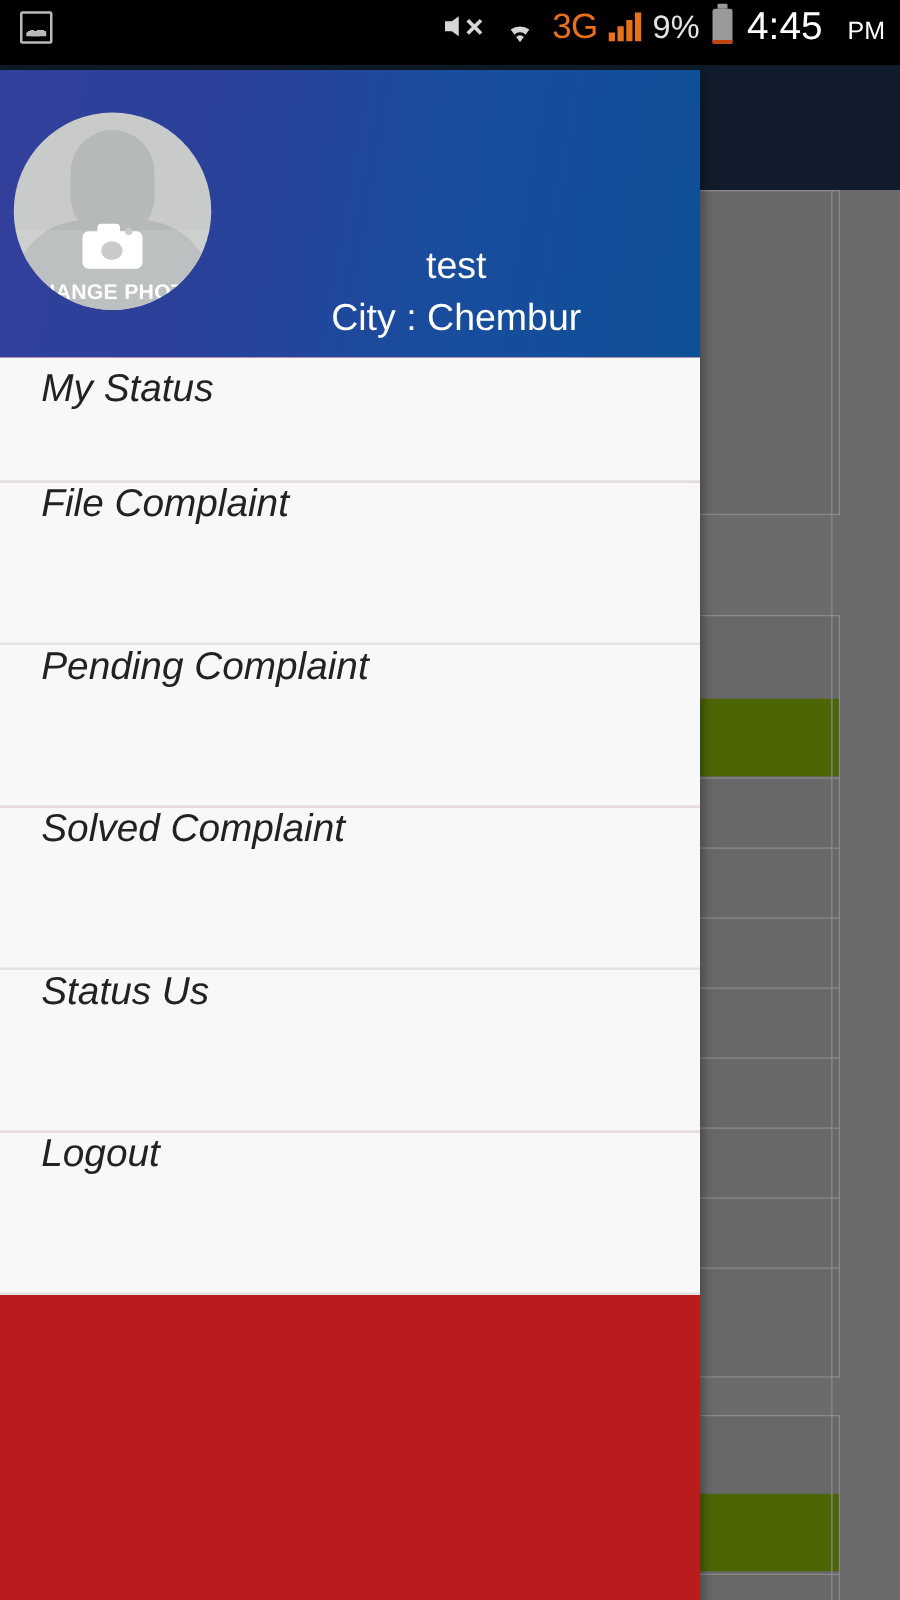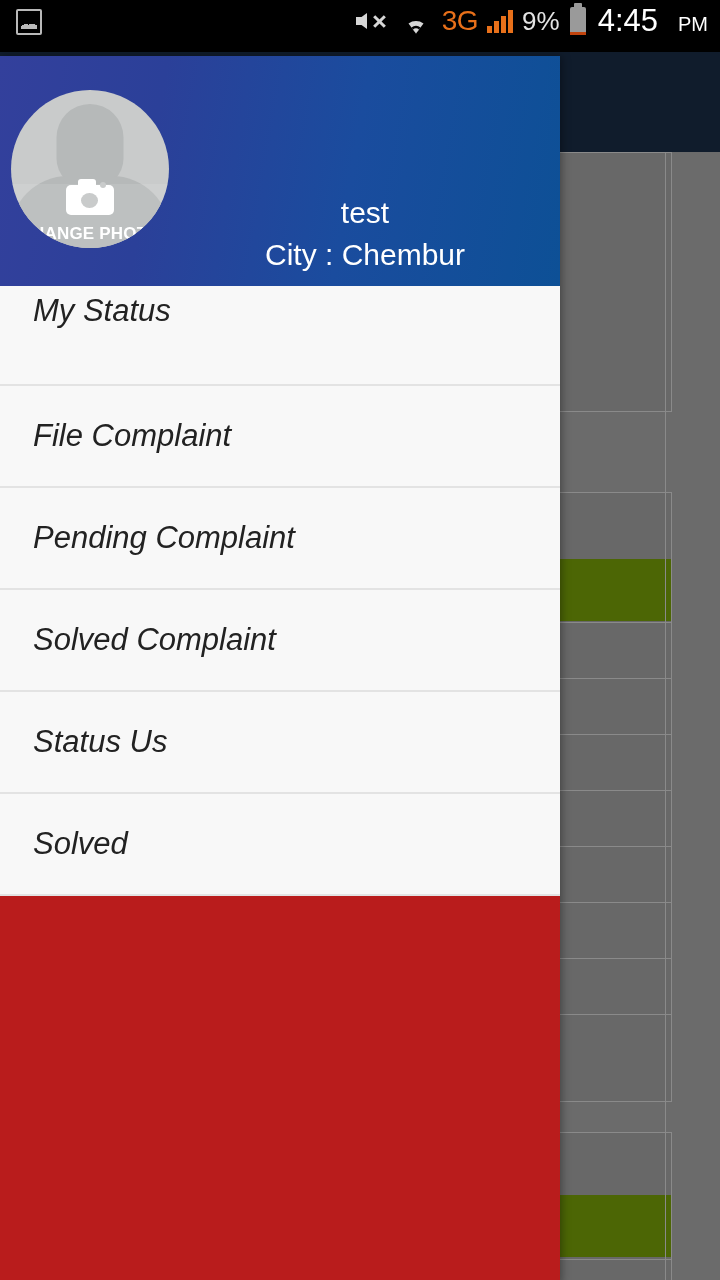--- a/index.html
+++ b/index.html
@@ -342,26 +342,25 @@
     line-height: 42px;
     margin-top: 4px;
   }
 
   #menu-list {
     position: relative;
     width: 560px;
   }
   .menu-item {
     position: relative;
-    height: 102px;
+    height: 130px;
     box-sizing: border-box;
     border-bottom: 2px solid #e3e3e3;
     background: #f8f8f8;
     display: flex;
-    align-items: center;
   }
   .menu-item:first-child {
     height: 100px;
     align-items: flex-start;
   }
   .menu-item:first-child .menu-label {
     margin-top: 8px;
   }
   .menu-label {
     margin-left: 33px;
@@ -444,21 +443,21 @@
         <span class="menu-label">Solved Complaint</span>
       </div>
 
 
 
       <div class="menu-item">
         <span class="menu-label">Status Us</span>
       </div>
 
       <div class="menu-item">
-        <span class="menu-label">Solved</span>
+        <span class="menu-label">Logout</span>
       </div>
 
     </div>
   </div>
 
   <div id="status-bar">
 
     <div id="status-left">
       <span class="img-icon"></span>
     </div>

